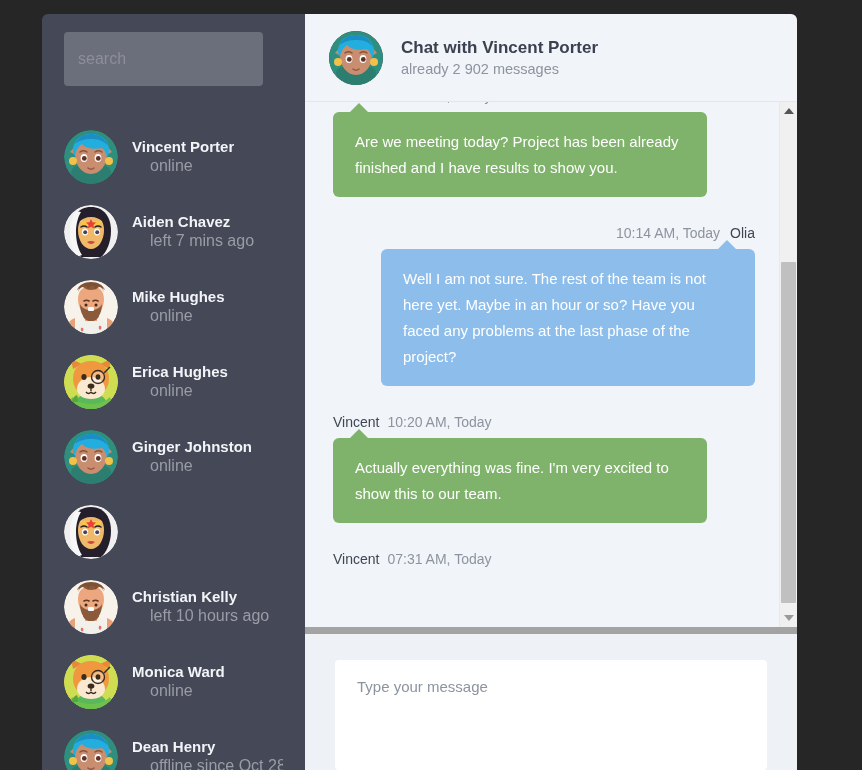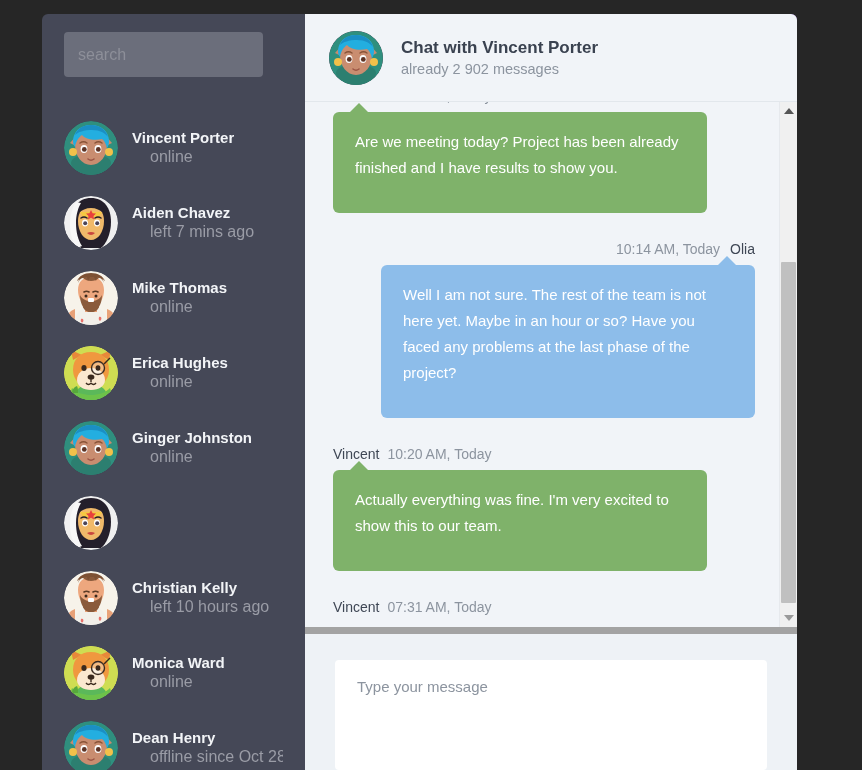--- a/index.html
+++ b/index.html
@@ -27,21 +27,21 @@
   .sidebar {
     width: 263px;
     background: #454857;
     flex: 0 0 263px;
     padding: 18px 22px 0 22px;
     overflow: hidden;
   }
 
   .search-box {
     width: 199px;
-    height: 45px;
+    height: 54px;
     background: #6b6e7b;
     border: none;
     border-radius: 4px;
     color: #ffffff;
     font-size: 16px;
     font-family: "Liberation Sans", sans-serif;
     padding: 0 14px;
     outline: none;
     display: block;
   }
@@ -154,21 +154,21 @@
   }
   .msg-meta .who { color: #3f4755; font-weight: normal; }
   .msg-meta .time { color: #8c949f; margin-left: 8px; text-align: center; }
 
   .msg-meta.right { text-align: right; }
   .msg-meta.right .time { margin-left: 0; margin-right: 10px; }
 
   .bubble {
     position: relative;
     border-radius: 6px;
-    padding: 17px 22px 32px 22px;
+    padding: 17px 22px 16px 22px;
     font-size: 15px;
     line-height: 26px;
     color: #ffffff;
     margin-bottom: 26px;
     width: 374px;
   }
 
   .bubble.left {
     background: #7db168;
     background: #7fb26a;
@@ -376,21 +376,21 @@
         </div>
       </div>
 
       <div class="contact-item">
         <div class="avatar">
             <svg>
               <use href="#av-beard"></use>
             </svg>
           </div>
         <div class="contact-text">
-          <div class="contact-name">Mike Thomas</div>
+          <div class="contact-name">Mike Hughes</div>
           <div class="contact-status">online</div>
         </div>
       </div>
 
       <div class="contact-item">
         <div class="avatar">
             <svg>
               <use href="#av-dog"></use>
             </svg>
           </div>

